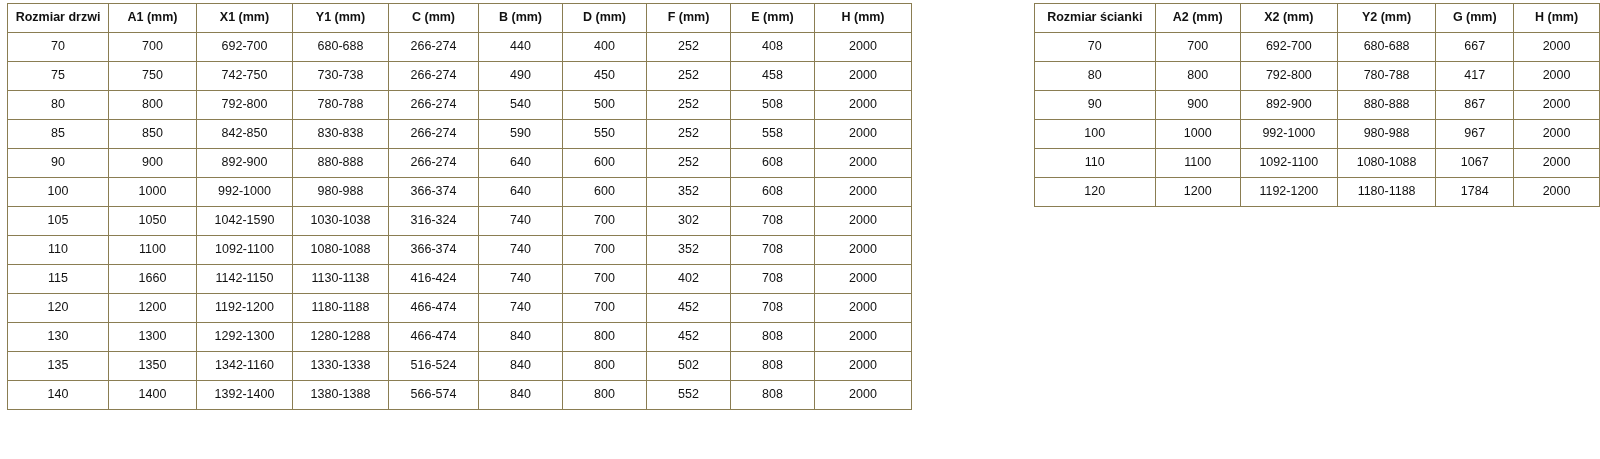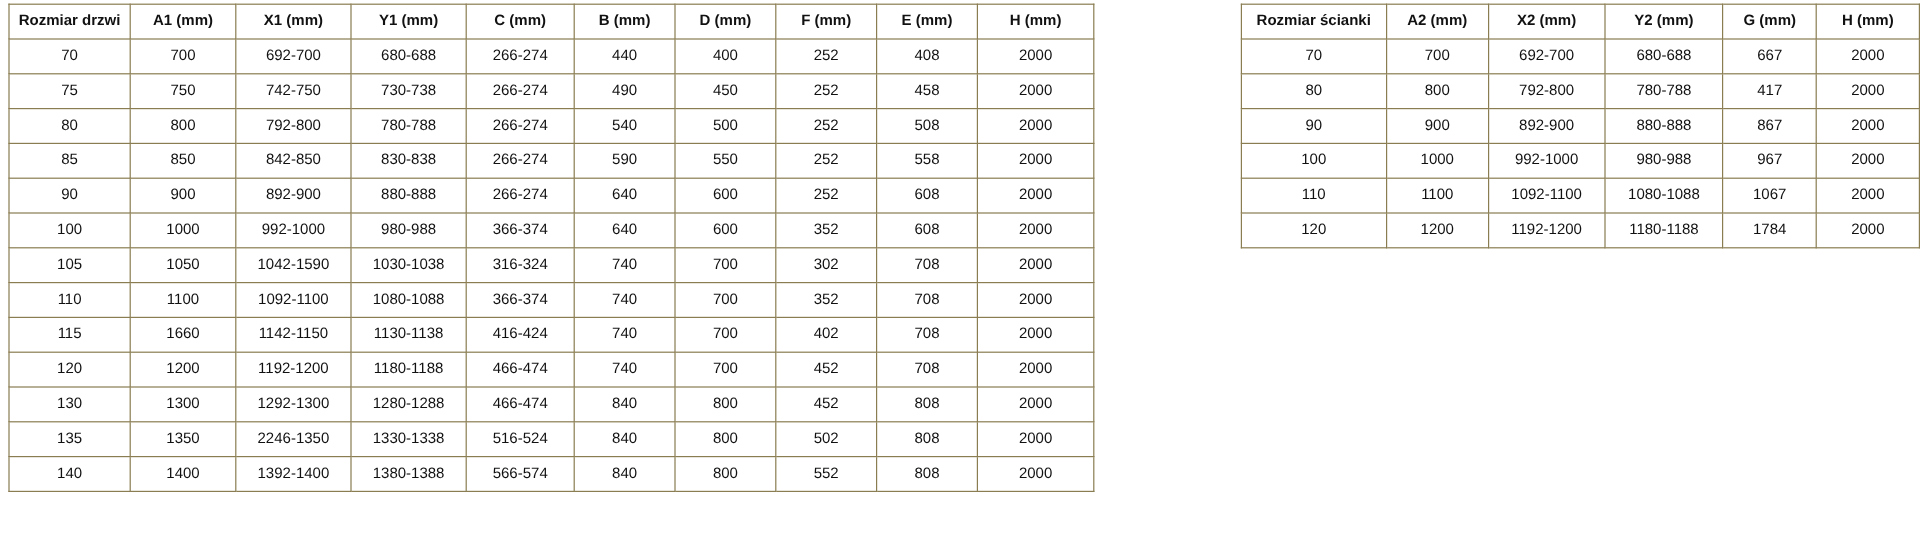--- a/index.html
+++ b/index.html
@@ -232,21 +232,21 @@
           <td>466-474</td>
           <td>840</td>
           <td>800</td>
           <td>452</td>
           <td>808</td>
           <td>2000</td>
         </tr>
         <tr>
           <td>135</td>
           <td>1350</td>
-          <td>2246-1350</td>
+          <td>1342-1160</td>
           <td>1330-1338</td>
           <td>516-524</td>
           <td>840</td>
           <td>800</td>
           <td>502</td>
           <td>808</td>
           <td>2000</td>
         </tr>
         <tr>
           <td>140</td>

